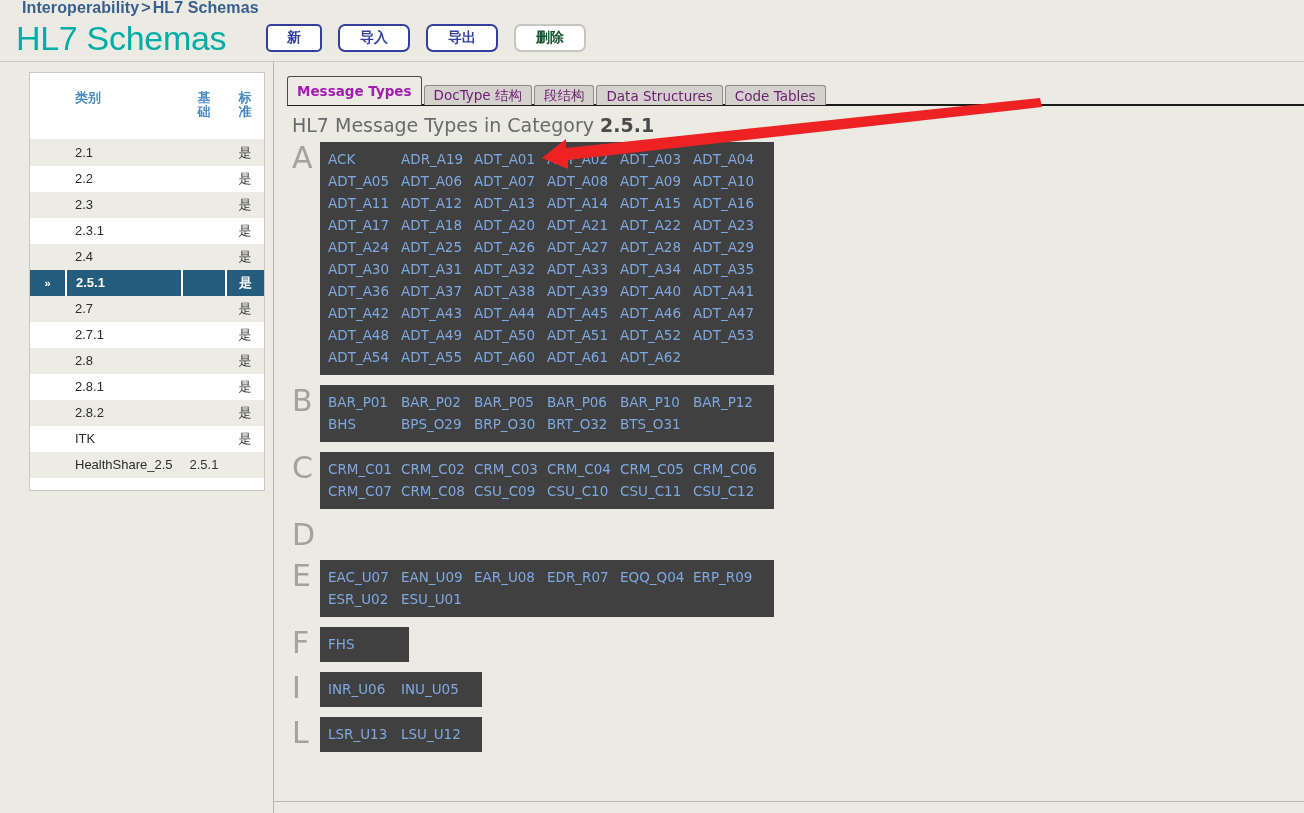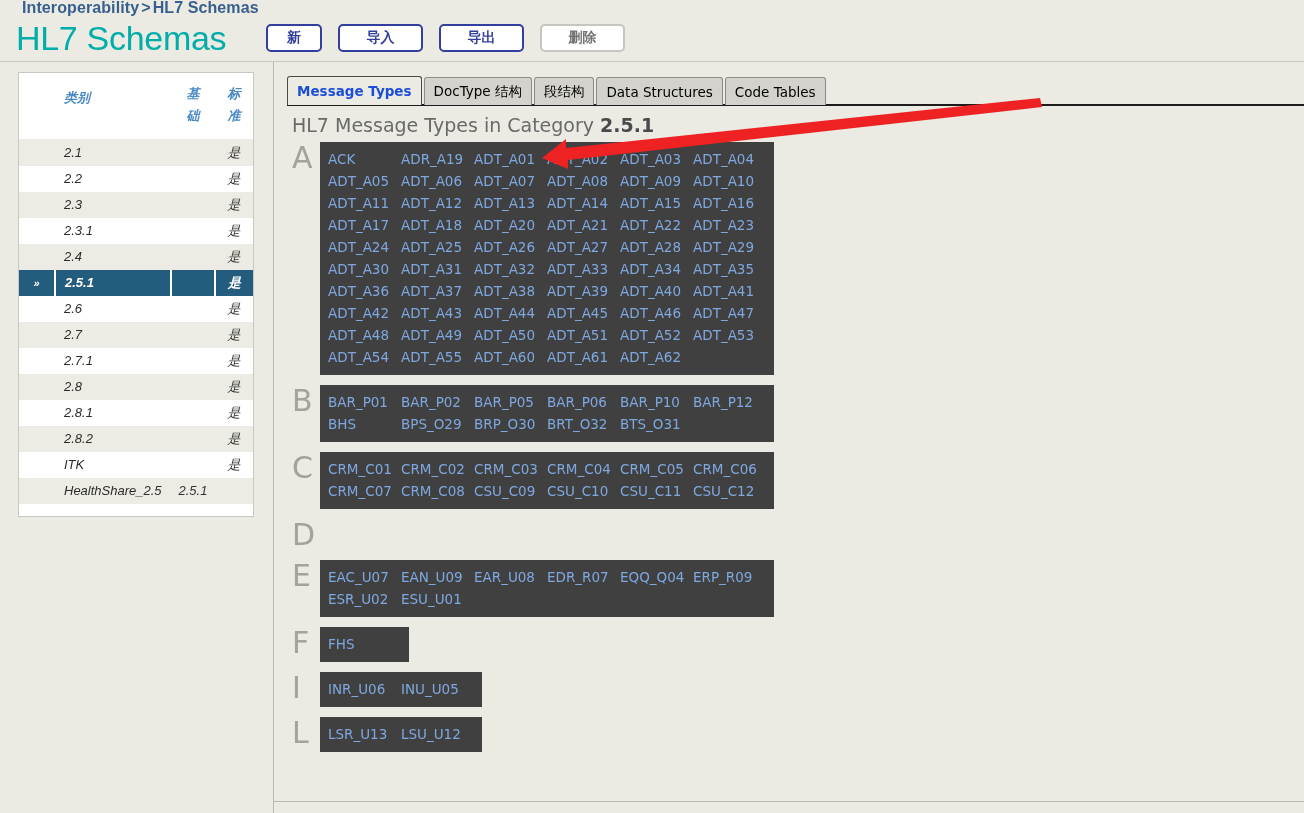--- a/index.html
+++ b/index.html
@@ -29,51 +29,50 @@
   .btnbar { position: absolute; left: 266px; top: 24px; display: flex; gap: 16px; }
   .btn {
     width: 56px; height: 28px;
     border: 2px solid #333f9e; border-radius: 5px;
     background: #ffffff; color: #333f9e;
     font-size: 14px; font-weight: bold;
     display: flex; align-items: center; justify-content: center;
     cursor: pointer; font-family: "DejaVu Sans", "Liberation Sans", sans-serif;
     padding-bottom: 1px;
   }
-  .btn.wide { width: 85px; }
-  .btn.disabled { border-color: #c6c5bf; color: #737373; cursor: default; }
+  .btn.wide { width: 72px; border-radius: 7px; }
+  .btn.disabled { border-color: #c6c5bf; color: #14532d; cursor: default; }
 
   
   .vdivider {
     position: absolute; left: 273px; top: 62px;
     width: 1px; height: 751px; background: #b9b8b1;
   }
   .hrule-top {
     position: absolute; left: 0px; top: 61px;
     width: 1304px; height: 1px; background: #c9c8c1;
   }
 
   
   .sidebar {
-    position: absolute; left: 18px; top: 72px;
+    position: absolute; left: 29px; top: 72px;
     width: 236px; background: #ffffff;
     border: 1px solid #c8c7c0;
-    font-style: italic;
   }
   .stable { width: 100%; border-collapse: collapse; table-layout: fixed; }
   .stable th {
     color: #4a8ac4; font-size: 13px; font-weight: bold;
     padding: 6px 4px 8px 4px; vertical-align: top; background: #ffffff;
     border-bottom: 1px solid #eceae3;
   }
   .stable th.c0 { width: 36px; }
   .stable th.c1 { width: 116px; text-align: left; padding-left: 9px; padding-top: 16px; }
   .stable th.c2 { width: 44px; text-align: center; }
   .stable th.c3 { width: 38px; text-align: center; }
-  .stable th .stack { display: block; width: 1em; margin: 4px auto; line-height: 22px; }
+  .stable th .stack { display: block; width: 1em; margin: 12px auto; line-height: 14px; }
   .stable td {
     font-size: 13px; color: #333333; height: 26px;
     padding: 0 4px; vertical-align: middle;
   }
   .stable td.c0 { width: 36px; }
   .stable td.c1 { padding-left: 9px; text-align: left; color: #2b2b2b; }
   .stable td.c2 { text-align: center; }
   .stable td.c3 { text-align: center; }
   .stable tr.alt td.c0,
   .stable tr.alt td.c1,
@@ -94,31 +93,31 @@
   .stable tr.sel td.c2 { border-right: 2px solid #ffffff; }
   .sidebar .tfoot { height: 12px; background: #ffffff; }
 
   
   .tabstrip {
     position: absolute; left: 287px; top: 76px;
     display: flex; align-items: flex-end; height: 29px;
     z-index: 3;
   }
   .tab {
-    height: 28px; padding: 0 9px;
+    height: 20px; padding: 0 9px;
     display: flex; align-items: center;
-    font-size: 13.5px; color: #000000;
+    font-size: 13.5px; color: #701a75;
     background: #d3d2cc;
     border: 1px solid #8d8c86; border-bottom: none;
     border-radius: 3px 3px 0 0;
     margin-right: 2px; cursor: pointer; white-space: nowrap;
     font-family: "DejaVu Sans", "Liberation Sans", sans-serif;
   }
   .tab.active {
-    background: #ebeae3; color: #1d4ed8; font-weight: bold;
+    background: #ebeae3; color: #a21caf; font-weight: bold;
     height: 29px; border-color: #4a4a4a;
     position: relative; z-index: 4;
   }
   .tabline {
     position: absolute; left: 287px; top: 104px;
     width: 1017px; height: 2px; background: #1c1c1c; z-index: 2;
   }
 
   
   .cat-heading {
@@ -228,26 +227,20 @@
             <td class="c1">2.4</td>
             <td class="c2"></td>
             <td class="c3">是</td>
           </tr>
           <tr class="sel">
             <td class="c0">»</td>
             <td class="c1">2.5.1</td>
             <td class="c2"></td>
             <td class="c3">是</td>
           </tr>
-          <tr>
-            <td class="c0"></td>
-            <td class="c1">2.6</td>
-            <td class="c2"></td>
-            <td class="c3">是</td>
-          </tr>
           <tr class="alt">
             <td class="c0"></td>
             <td class="c1">2.7</td>
             <td class="c2"></td>
             <td class="c3">是</td>
           </tr>
           <tr>
             <td class="c0"></td>
             <td class="c1">2.7.1</td>
             <td class="c2"></td>

